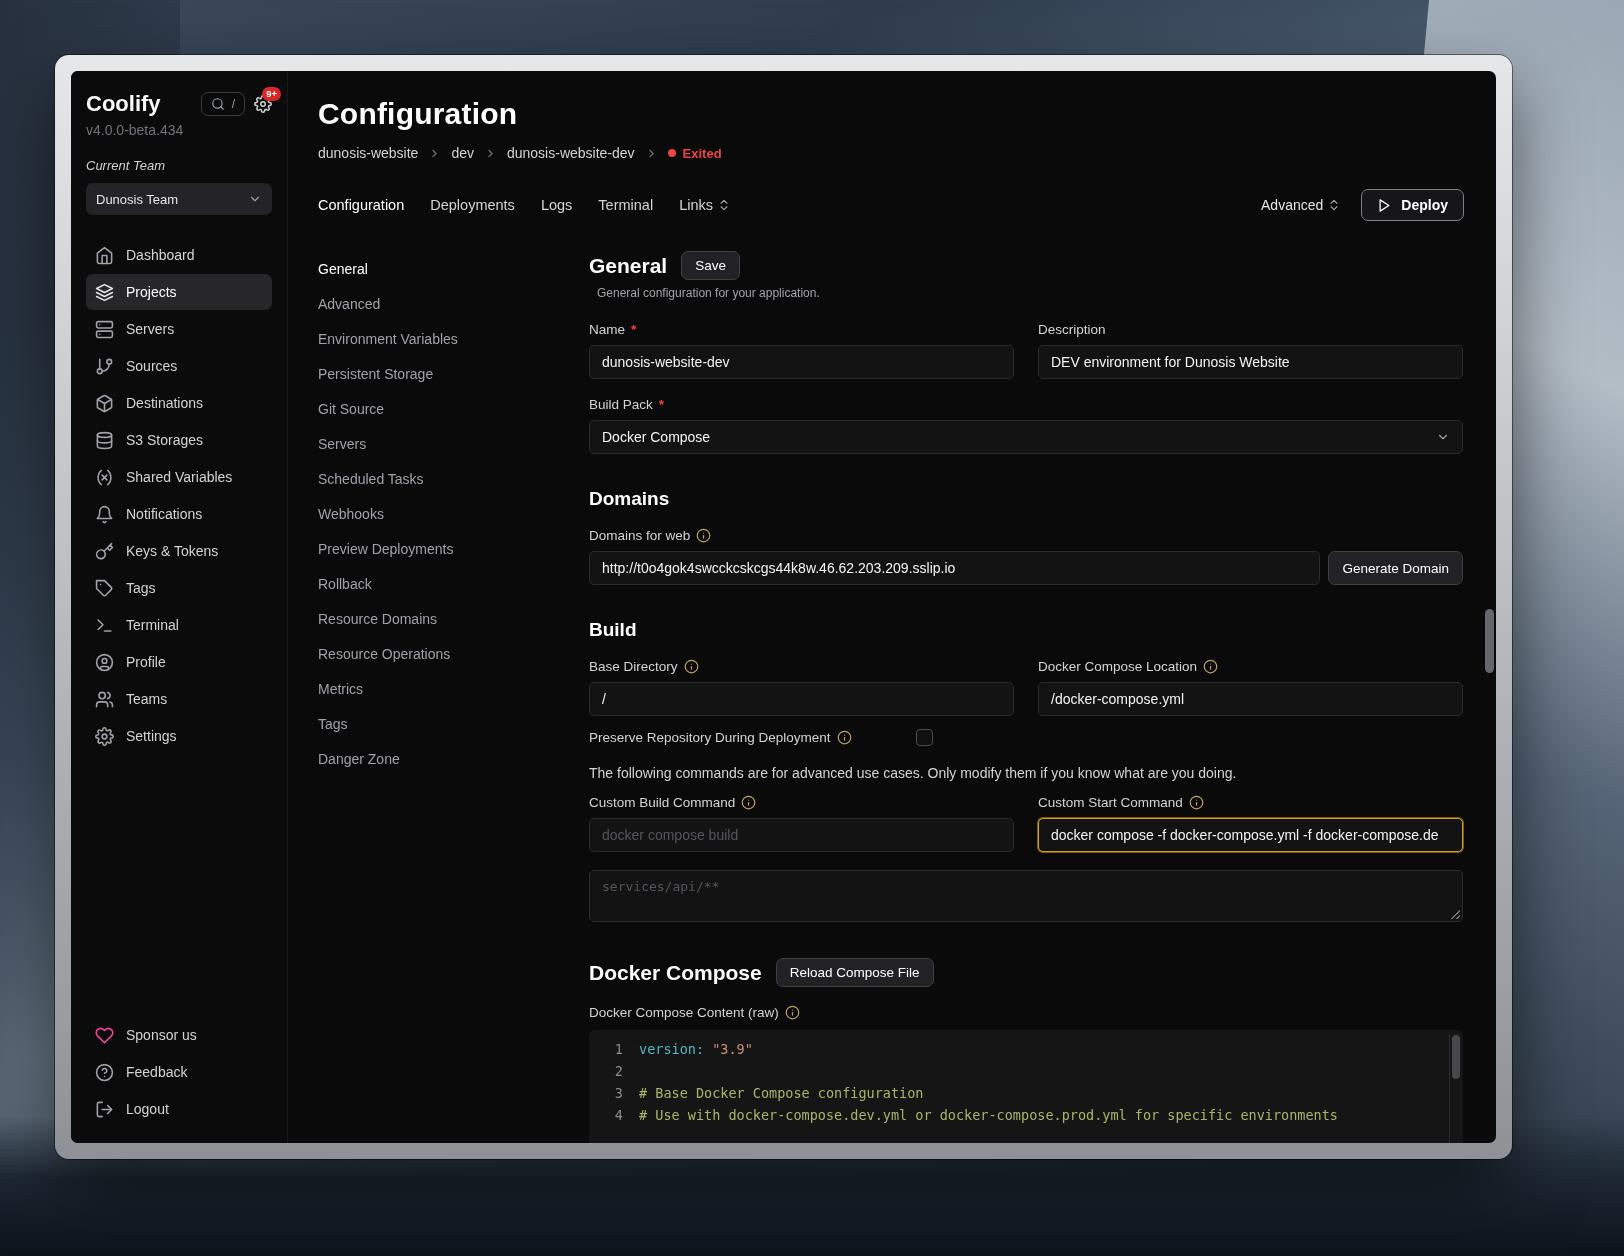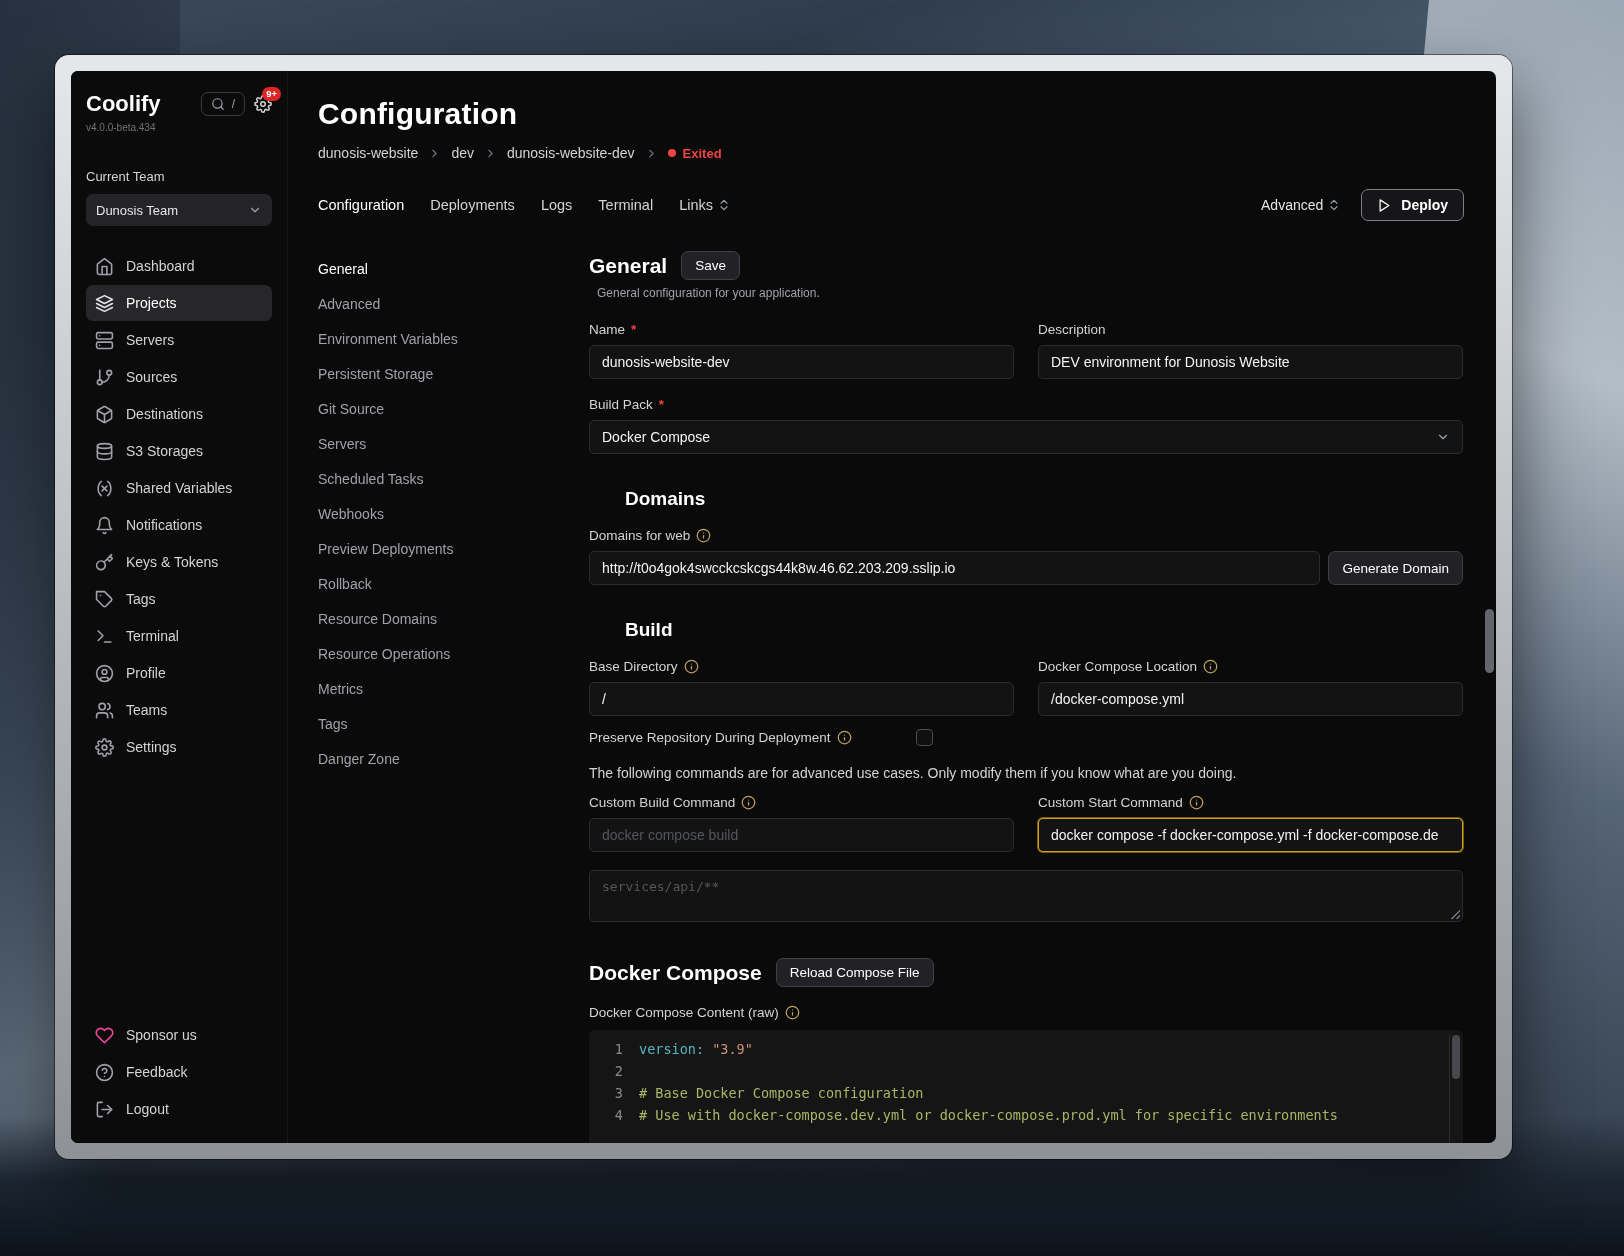--- a/index.html
+++ b/index.html
@@ -30,22 +30,22 @@
   
   .sidebar { width:217px; flex-shrink:0; background:#0b0b0b; border-right:1px solid #191919;
     display:flex; flex-direction:column; padding:20px 15px 16px; }
   .sb-top { display:flex; align-items:center; gap:9px; }
   .logo { font-size:22px; font-weight:700; color:#fff; }
   .search-pill { margin-left:auto; display:flex; align-items:center; gap:7px;
     border:1px solid #3a3a3f; border-radius:7px; padding:4px 9px; color:#9ca3af; font-size:12px; }
   .gear-btn { position:relative; color:#d4d4d8; display:flex; }
   .badge { position:absolute; top:-8px; right:-9px; background:var(--badge-red,#dc2626); color:#fff;
     font-size:9.5px; font-weight:700; border-radius:9px; padding:2px 4px; line-height:1; }
-  .version { color:#71717a; font-size:10px; margin-top:5px; }
-  .team-label { color:#d4d4d8; font-size:13px; margin-top:36px; }
+  .version { color:#71717a; font-size:14px; margin-top:5px; }
+  .team-label { color:#d4d4d8; font-size:13px; margin-top:20px;font-style:italic; }
   .team-select { margin-top:10px; background:#242428; border-radius:7px; height:32px;
     display:flex; align-items:center; justify-content:space-between; padding:0 10px;
     color:#e5e7eb; font-size:13px; }
   .sb-nav { margin-top:22px; display:flex; flex-direction:column; gap:1px; }
   .sb-item { display:flex; align-items:center; gap:12px; padding:8px 9px; border-radius:7px;
     color:#d4d4d8; font-size:14px; line-height:20px; }
   .sb-item .ic { width:19px; height:19px; color:#a1a1aa; flex-shrink:0; }
   .sb-item.active { background:#27272a; color:#fff; }
   .sb-item.active .ic { color:#e4e4e7; }
   .sb-footer { margin-top:auto; display:flex; flex-direction:column; gap:1px; }
@@ -77,21 +77,21 @@
   .content { display:flex; margin-top:30px; flex:1; min-height:0;justify-content:space-between; }
   .config-nav { width:271px; flex-shrink:0; display:flex; flex-direction:column; }
   .cn-item { font-size:14px; color:#a1a1aa; padding:8.5px 0; line-height:18px; }
   .cn-item.active { color:#fff; }
 
   
   .form { flex:1; min-width:0; padding-right:1px; }
   .sec-head { display:flex; align-items:center; gap:14px; }
   .sec-title { color:#fff; font-weight:700; }
   .sec-title.lg { font-size:21px; }
-  .sec-title.md { font-size:19px;margin-left:36px; }
+  .sec-title.md { font-size:19px; }
   .sec { margin-top:34px; }
   .btn { background:#222226; border:1px solid #3f3f46; border-radius:7px; padding:6px 13px;
     color:#fff; font-size:13.5px; font-family:inherit; white-space:nowrap; }
   .sec-sub { color:#a1a1aa; font-size:12px; margin-top:6px;margin-left:8px; }
   .row { margin-top:20px; } .row-sm { margin-top:16px; } .row-xs { margin-top:12px; }
   .grid2 { display:grid; grid-template-columns:1fr 1fr; gap:24px; }
   .flabel { display:flex; align-items:center; gap:6px; font-size:13.5px; color:#d4d4d8;
     margin-bottom:6px; line-height:19px; }
   .flabel.nomargin { margin-bottom:0; }
   .req { color:var(--accent-red,#ef4444); font-weight:700; }

